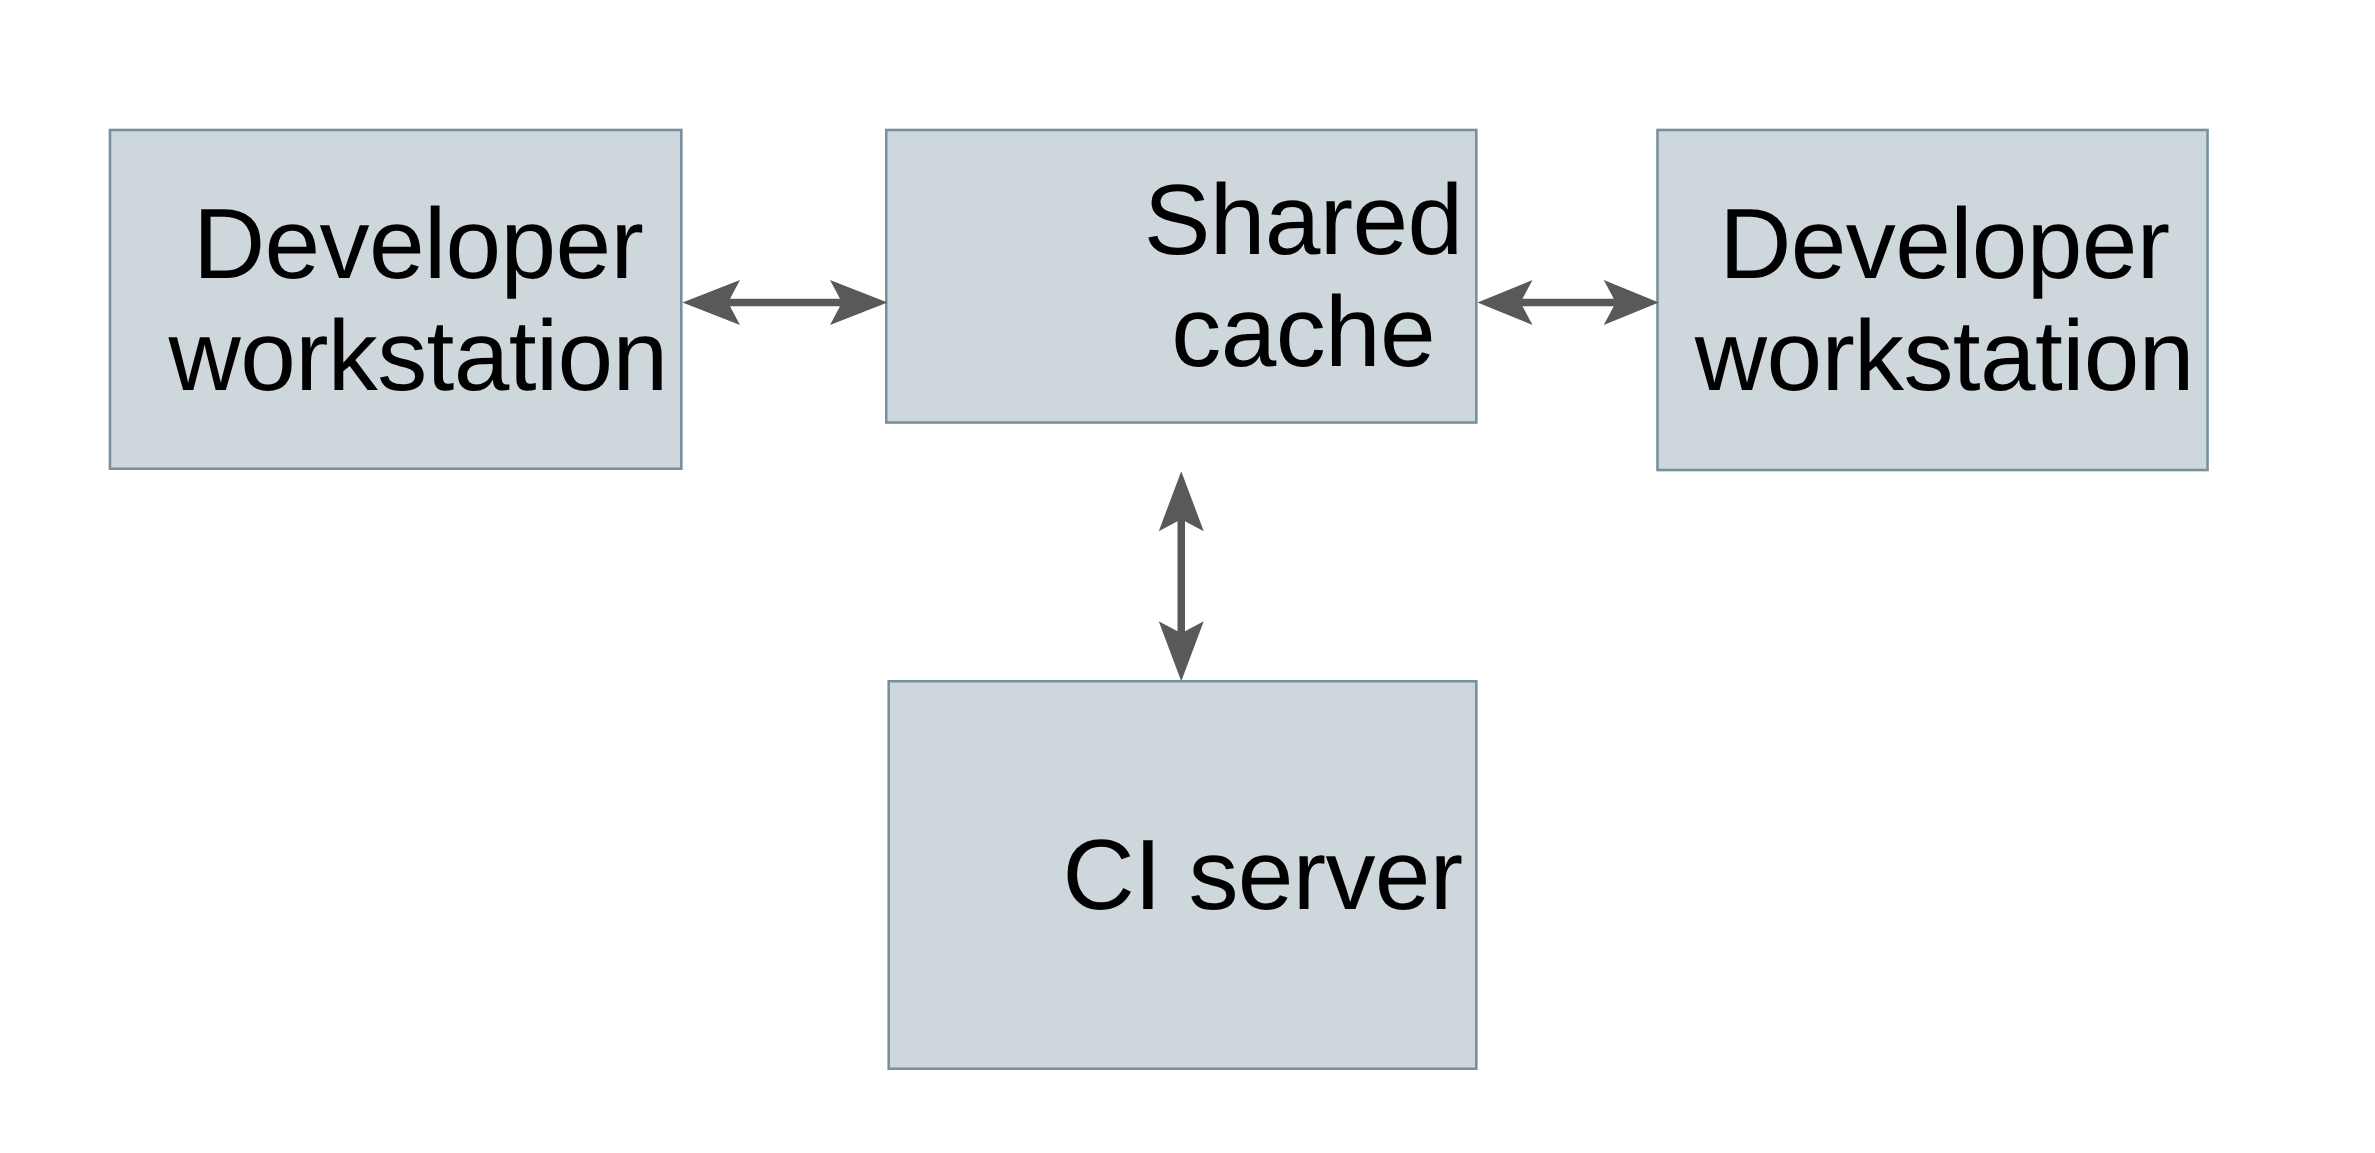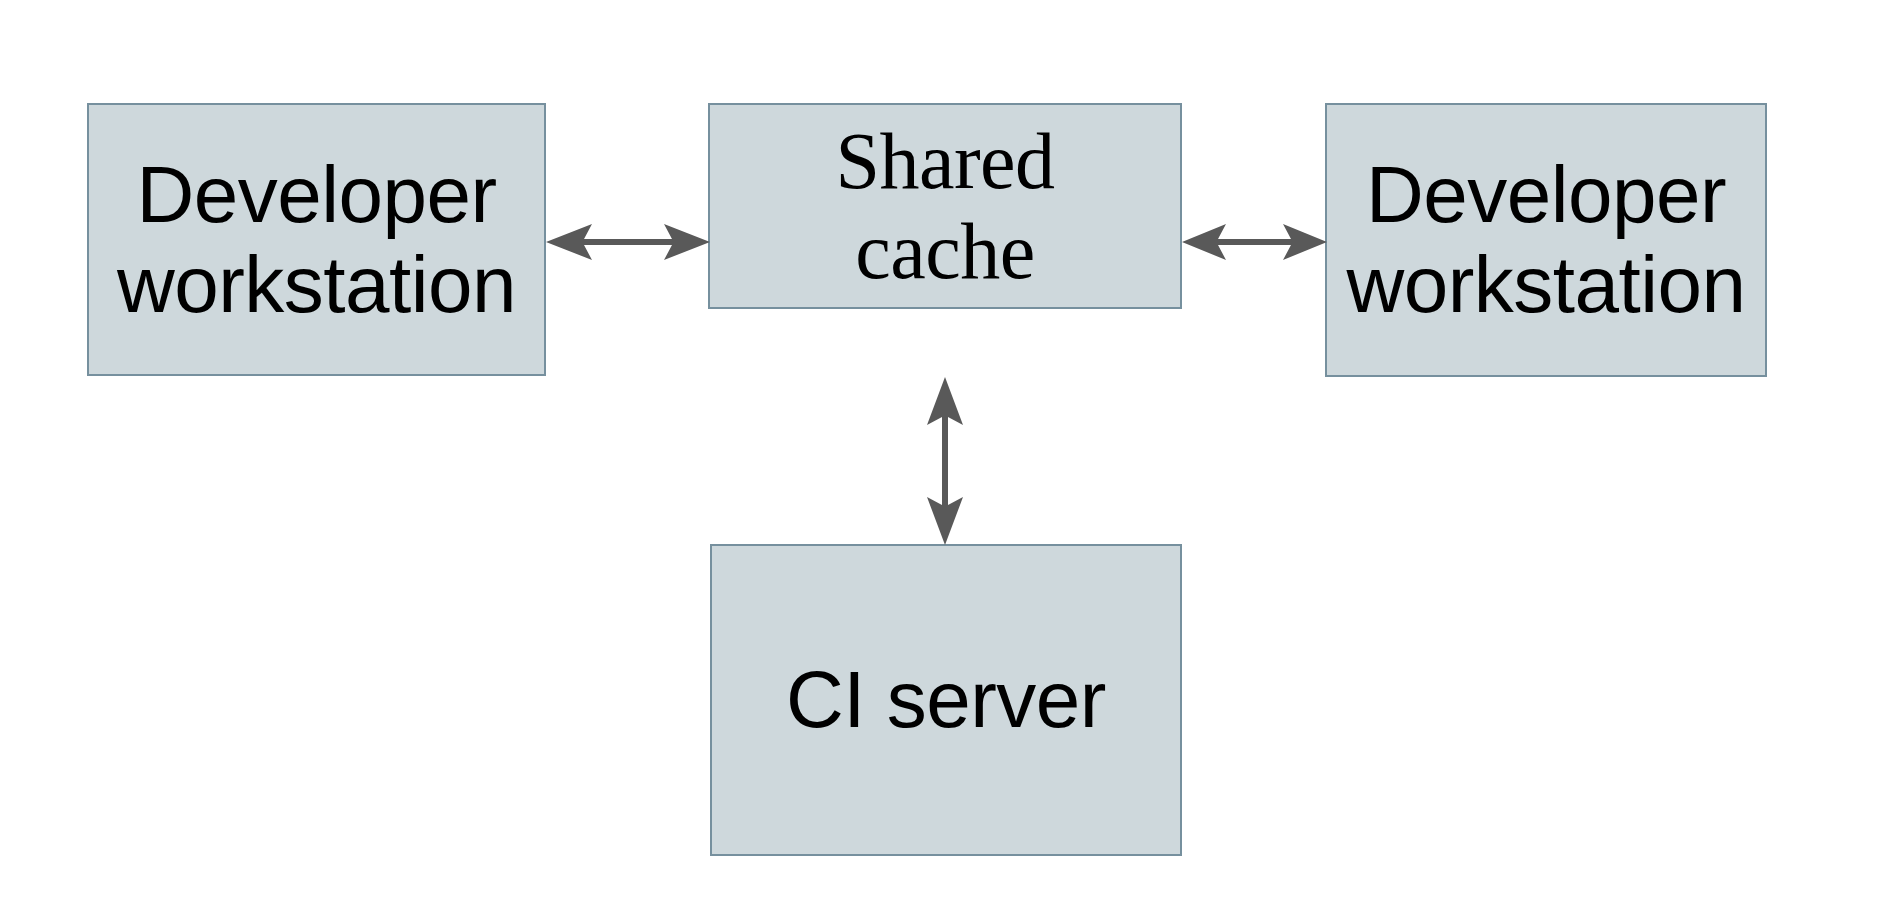--- a/index.html
+++ b/index.html
@@ -18,21 +18,21 @@
     background: #ffffff;
     overflow: hidden;
   }
   .node {
     position: absolute;
     box-sizing: border-box;
     background: #ced8dc;
     border: 2px solid #76909e;
     display: flex;
     align-items: center;
-    justify-content: center;
+    justify-content: flex-end;
     text-align: center;
   }
   .node-label {
     font-size: 80px;
     line-height: 90px;
     color: #000000;
     font-weight: 400;
     letter-spacing: -0.5px;
     white-space: pre-line;
     padding: 0 10px;
@@ -40,21 +40,21 @@
   .edge {
     position: absolute;
     overflow: visible;
   }
   .edge svg {
     display: block;
     overflow: visible;
   }
   
   #node-dev-left    { left: 87px;   top: 103px; width: 459px; height: 273px; }
-  #node-shared      { left: 708px;  top: 103px; width: 474px; height: 206px; font-family: Liberation Serif, serif; }
+  #node-shared      { left: 708px;  top: 103px; width: 474px; height: 236px; }
   #node-dev-right   { left: 1325px; top: 103px; width: 442px; height: 274px; }
   #node-ci          { left: 710px;  top: 544px; width: 472px; height: 312px; }
 
   #edge-left-shared  { left: 546px;  top: 212px; width: 164px; height: 60px; }
   #edge-shared-right { left: 1182px; top: 212px; width: 145px; height: 60px; }
   #edge-shared-ci    { left: 915px;  top: 377px; width: 60px;  height: 168px; }
 </style>
 </head>
 <body>
 

